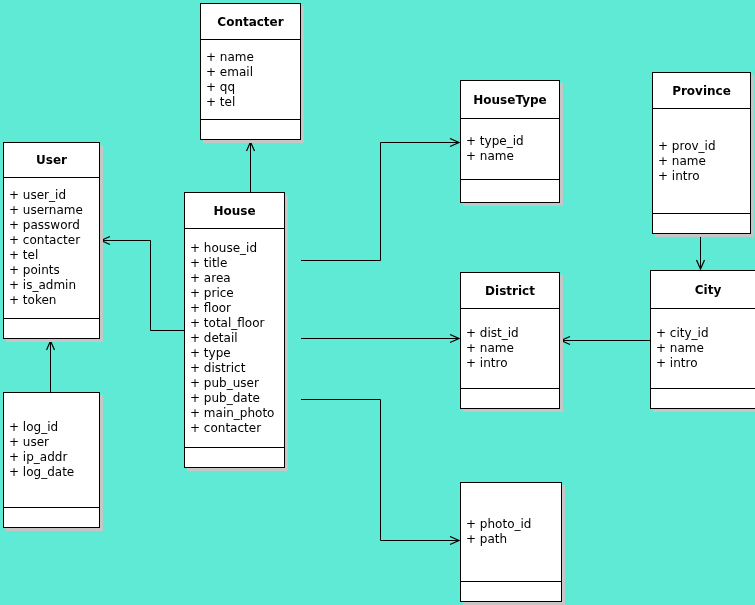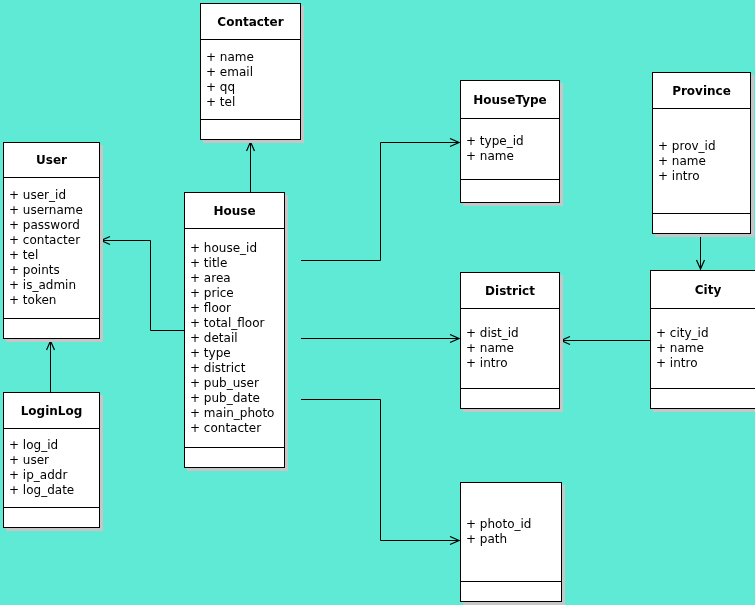--- a/index.html
+++ b/index.html
@@ -65,21 +65,20 @@
       <div class="attr">+ contacter</div>
       <div class="attr">+ tel</div>
       <div class="attr">+ points</div>
       <div class="attr">+ is_admin</div>
       <div class="attr">+ token</div>
     </div>
     <div class="uml-footer"></div>
   </div>
 
   <div class="uml-class" style="left:3px;top:392px;width:97px;height:136px">
-    <div class="uml-title">LoginLog</div>
     <div class="uml-attrs">
       <div class="attr">+ log_id</div>
       <div class="attr">+ user</div>
       <div class="attr">+ ip_addr</div>
       <div class="attr">+ log_date</div>
     </div>
     <div class="uml-footer"></div>
   </div>
 
   <div class="uml-class" style="left:184px;top:192px;width:101px;height:276px">

